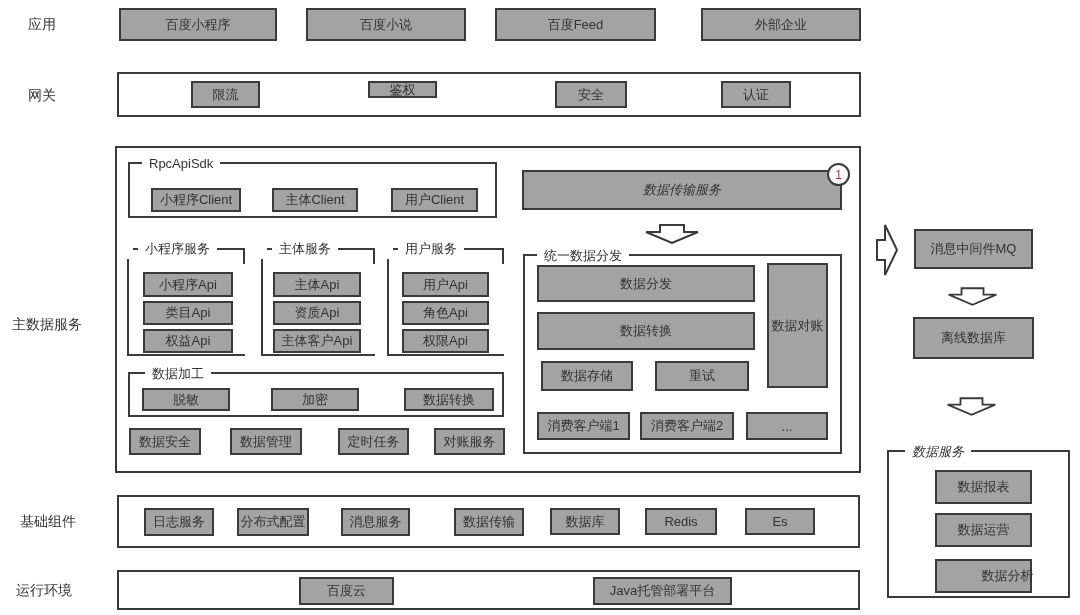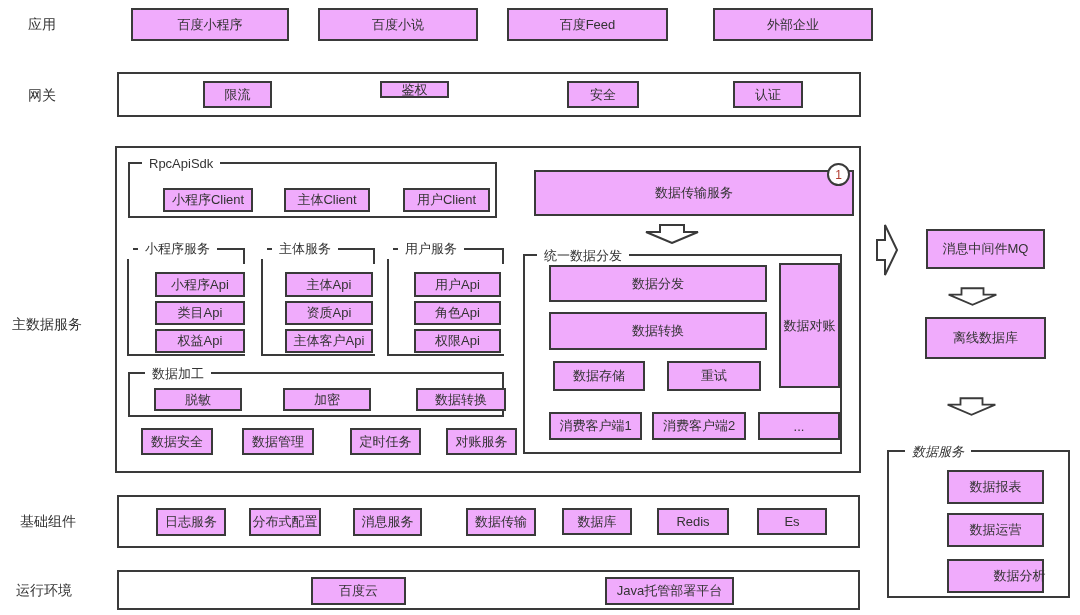--- a/index.html
+++ b/index.html
@@ -5,23 +5,23 @@
   :root { --line:#3a3a3a; --text:#333333; --badge:#b03a2e; --bg:#ffffff; }
   html,body { margin:0; padding:0; background:#fff; }
   #canvas {
     position:relative; width:1080px; height:615px; background:var(--bg);
     font-family:"Liberation Sans","DejaVu Sans",sans-serif; color:var(--text);
     overflow:hidden;
   }
   .side-label { position:absolute; font-size:14px; color:var(--text); white-space:nowrap; }
   .frame { position:absolute; border:2px solid var(--line); box-sizing:border-box; }
   .box {
-    position:absolute; border:2px solid var(--line); box-sizing:border-box; background:#f0abfc;
+    position:absolute; border:2px solid var(--line); box-sizing:border-box; background:#a3a3a3;
     display:flex; align-items:center; justify-content:center; text-align:center;
-    font-size:13px; color:var(--text); white-space:nowrap; z-index:1;margin-left:12px;
+    font-size:13px; color:var(--text); white-space:nowrap; z-index:1;
   }
   .box.wrap { white-space:normal; line-height:18px; }
   .gbox { position:absolute; border:2px solid var(--line); box-sizing:border-box; }
   .glabel {
     position:absolute; top:-9px; background:#fff; padding:0 7px; font-size:13px;
     color:var(--text); white-space:nowrap; z-index:3; line-height:17px;
   }
   .ogroup { position:absolute; box-sizing:border-box; }
   .ogroup::before {
     content:""; position:absolute; left:6px; right:0; top:0; height:14px;
@@ -64,21 +64,21 @@
 
   <div class="frame" style="left:115px;top:146px;width:746px;height:327px;"></div>
 
   <div class="gbox" style="left:128px;top:162px;width:369px;height:56px;">
     <span class="glabel" style="left:12px;">RpcApiSdk</span>
   </div>
   <div class="box" style="left:151px;top:188px;width:90px;height:24px;">小程序Client</div>
   <div class="box" style="left:272px;top:188px;width:86px;height:24px;">主体Client</div>
   <div class="box" style="left:391px;top:188px;width:87px;height:24px;">用户Client</div>
 
-  <div class="box" style="left:522px;top:170px;width:320px;height:46px;">数据传输服务</div>
+  <div class="box" style="left:522px;top:170px;width:320px;height:40px;font-style:italic;">数据传输服务</div>
   <div class="badge" style="left:827px;top:163px;">1</div>
 
   <svg class="arrow" style="left:642px;top:224px;" width="60" height="20" viewBox="0 0 60 20">
     <polygon points="18,1 42,1 42,8 56,8 30,19 4,8 18,8"></polygon>
   </svg>
 
   <div class="ogroup" style="left:127px;top:248px;width:118px;height:108px;">
     <span class="glabel">小程序服务</span>
   </div>
   <div class="box" style="left:143px;top:272px;width:90px;height:25px;">小程序Api</div>
@@ -146,15 +146,15 @@
   <div class="box" style="left:144px;top:508px;width:70px;height:28px;">日志服务</div>
   <div class="box" style="left:237px;top:508px;width:72px;height:28px;">分布式配置</div>
   <div class="box" style="left:341px;top:508px;width:69px;height:28px;">消息服务</div>
   <div class="box" style="left:454px;top:508px;width:70px;height:28px;">数据传输</div>
   <div class="box" style="left:550px;top:508px;width:70px;height:27px;">数据库</div>
   <div class="box" style="left:645px;top:508px;width:72px;height:27px;">Redis</div>
   <div class="box" style="left:745px;top:508px;width:70px;height:27px;">Es</div>
 
   <div class="frame" style="left:117px;top:570px;width:743px;height:40px;"></div>
   <div class="box" style="left:299px;top:577px;width:95px;height:28px;">百度云</div>
-  <div class="box" style="left:593px;top:577px;width:129px;height:28px;text-align:center;">Java托管部署平台</div>
+  <div class="box" style="left:593px;top:577px;width:139px;height:28px;text-align:center;">Java托管部署平台</div>
 
 </div>
 
 </body></html>

